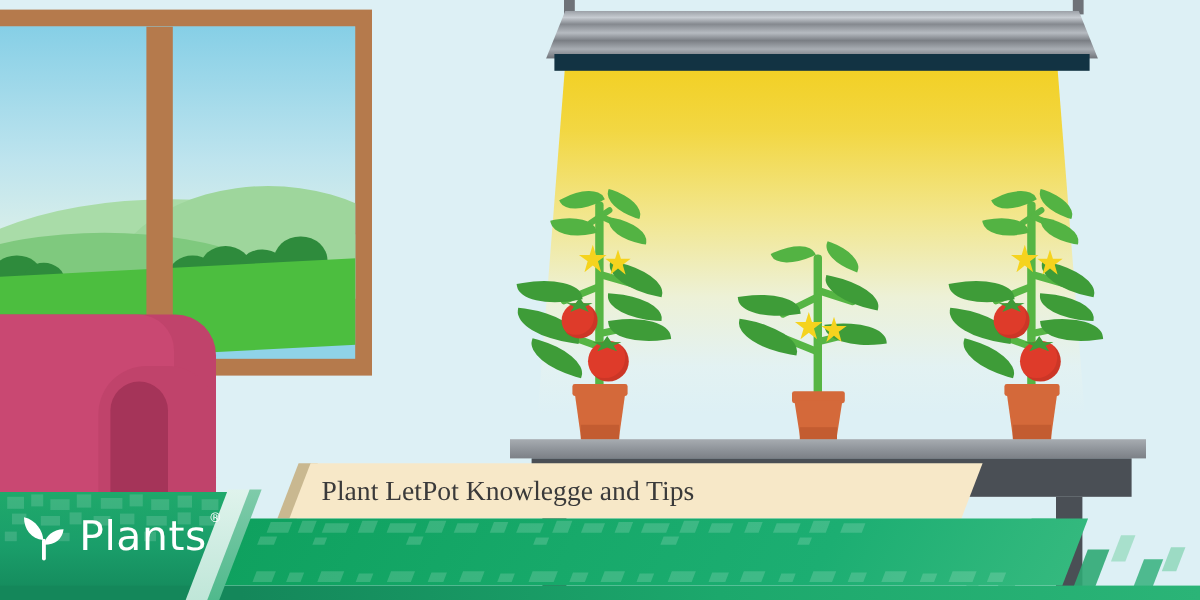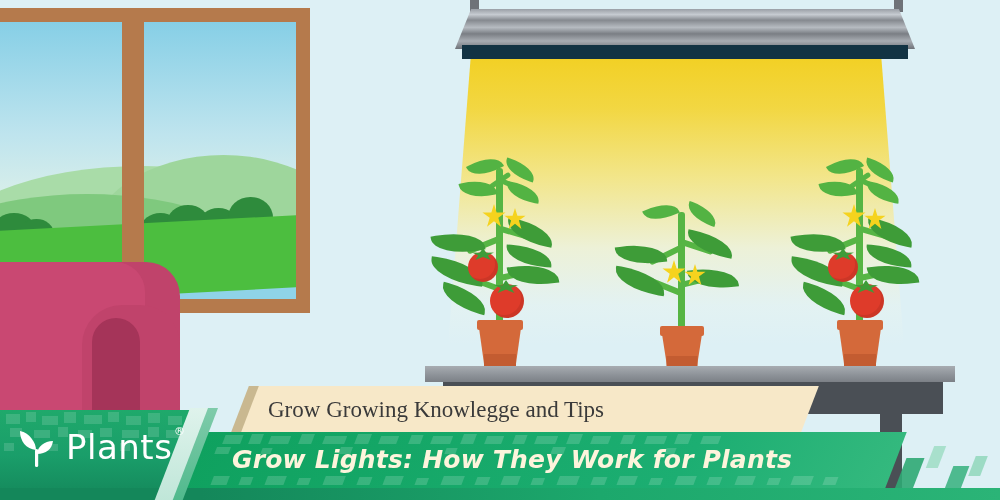--- a/index.html
+++ b/index.html
@@ -411,21 +411,21 @@
       </svg>
     </div>
     <div class="logo-text">
       <span>Plants</span>
       <span class="logo-reg">®</span>
     </div>
   </div>
 
   <div class="subtitle-band-edge"></div>
   <div class="subtitle-band"></div>
-  <div class="subtitle-text">Grow Growing Knowlegge and Tips</div>
+  <div class="subtitle-text">Plant LetPot Knowlegge and Tips</div>
 
   <div class="title-band">
     <div class="title-band-pixels">
       <div class="tpx" style="left:20px;top:3px;width:18px;height:9px;"></div>
       <div class="tpx" style="left:46px;top:2px;width:12px;height:10px;"></div>
       <div class="tpx" style="left:66px;top:4px;width:20px;height:8px;"></div>
       <div class="tpx" style="left:96px;top:2px;width:13px;height:10px;"></div>
       <div class="tpx" style="left:120px;top:4px;width:22px;height:8px;"></div>
       <div class="tpx" style="left:152px;top:2px;width:14px;height:10px;"></div>
       <div class="tpx" style="left:176px;top:4px;width:18px;height:8px;"></div>
@@ -464,17 +464,16 @@
       <div class="tpx" style="left:430px;top:44px;width:18px;height:9px;"></div>
       <div class="tpx" style="left:462px;top:46px;width:12px;height:7px;"></div>
       <div class="tpx" style="left:488px;top:44px;width:19px;height:9px;"></div>
       <div class="tpx" style="left:520px;top:45px;width:13px;height:8px;"></div>
       <div class="tpx" style="left:548px;top:44px;width:18px;height:9px;"></div>
       <div class="tpx" style="left:580px;top:46px;width:12px;height:7px;"></div>
       <div class="tpx" style="left:604px;top:44px;width:20px;height:9px;"></div>
       <div class="tpx" style="left:636px;top:45px;width:13px;height:8px;"></div>
     </div>
   </div>
-  <div class="title-text">Grow Lights: How They Work for Plants</div>
 
   <div class="banner-bottom-fill"></div>
 
 </div>
 
 </body></html>

